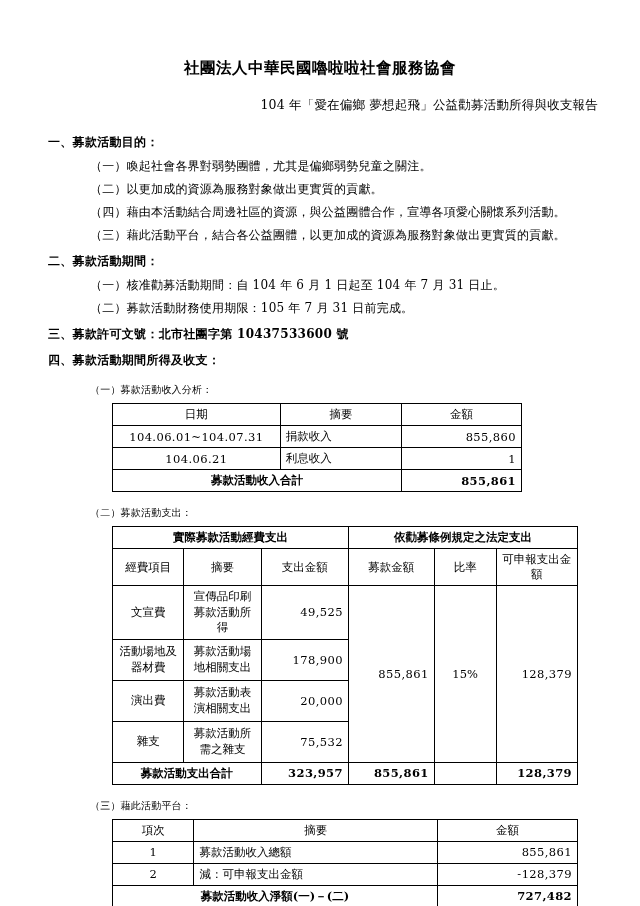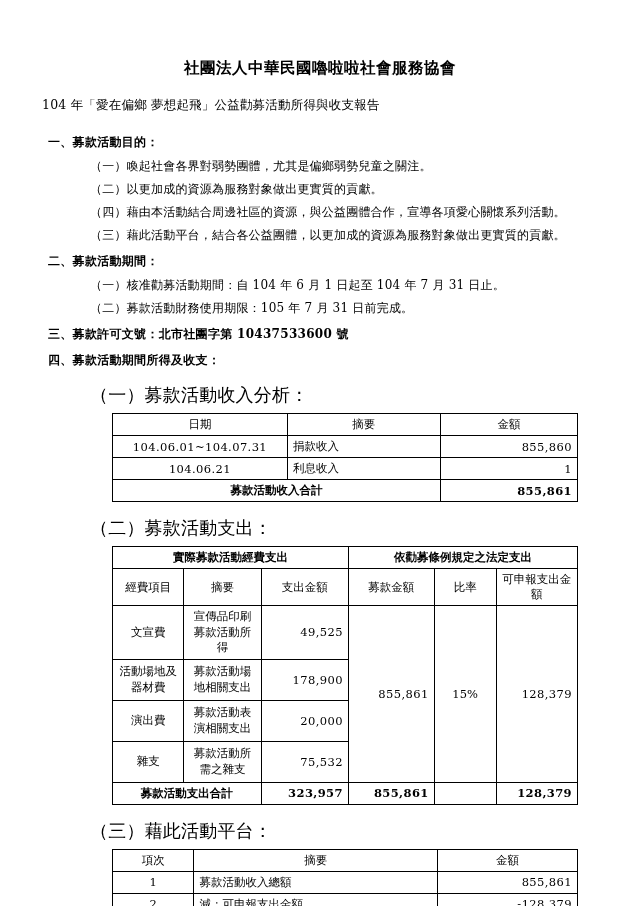--- a/index.html
+++ b/index.html
@@ -22,21 +22,21 @@
     padding: 58px 42px 34px 42px;
   }
   .doc-title {
     text-align: center;
     font-size: 15.5px;
     font-weight: bold;
     letter-spacing: 0.5px;
     margin: 0 0 18px 0;
   }
   .doc-subtitle {
-    text-align: left;
+    text-align: right;
     font-size: 12.5px;
     margin: 8px 0 20px 0;
     letter-spacing: 0.2px;
   }
   .section {
     margin-bottom: 9px;
   }
   .section-head {
     font-size: 12px;
     font-weight: bold;
@@ -45,21 +45,21 @@
     letter-spacing: 0.3px;
   }
   .item {
     font-size: 12px;
     margin: 0 0 5px 0;
     padding-left: 48px;
     line-height: 1.5;
     letter-spacing: 0.2px;
   }
   .sub-label {
-    font-size: 18px;
+    font-size: 10px;
     margin: 14px 0 6px 0;
     padding-left: 48px;
     letter-spacing: 0.2px;
   }
   table {
     border-collapse: collapse;
     margin-left: 70px;
     font-size: 11.5px;
   }
   table td, table th {
@@ -71,21 +71,21 @@
   .t-center { text-align: center; }
   .t-right  { text-align: right; }
   .t-left   { text-align: left; }
   .bold { font-weight: bold; }
   .num {
     font-family: "DejaVu Serif", "Liberation Serif", serif;
     letter-spacing: 0.4px;
   }
 
   
-  #table-income { width: 466px; border-radius: 11px; }
+  #table-income { width: 410px; border-radius: 11px; }
   #table-income .c-date  { width: 168px; }
   #table-income .c-desc  { width: 160px; }
   #table-income .c-amt   { width: 136px; }
 
   
   #table-expense { width: 466px; }
   #table-expense .c-item { width: 78px; }
   #table-expense .c-desc { width: 86px; }
   #table-expense .c-out  { width: 84px; }
   #table-expense .c-fund { width: 82px; }

